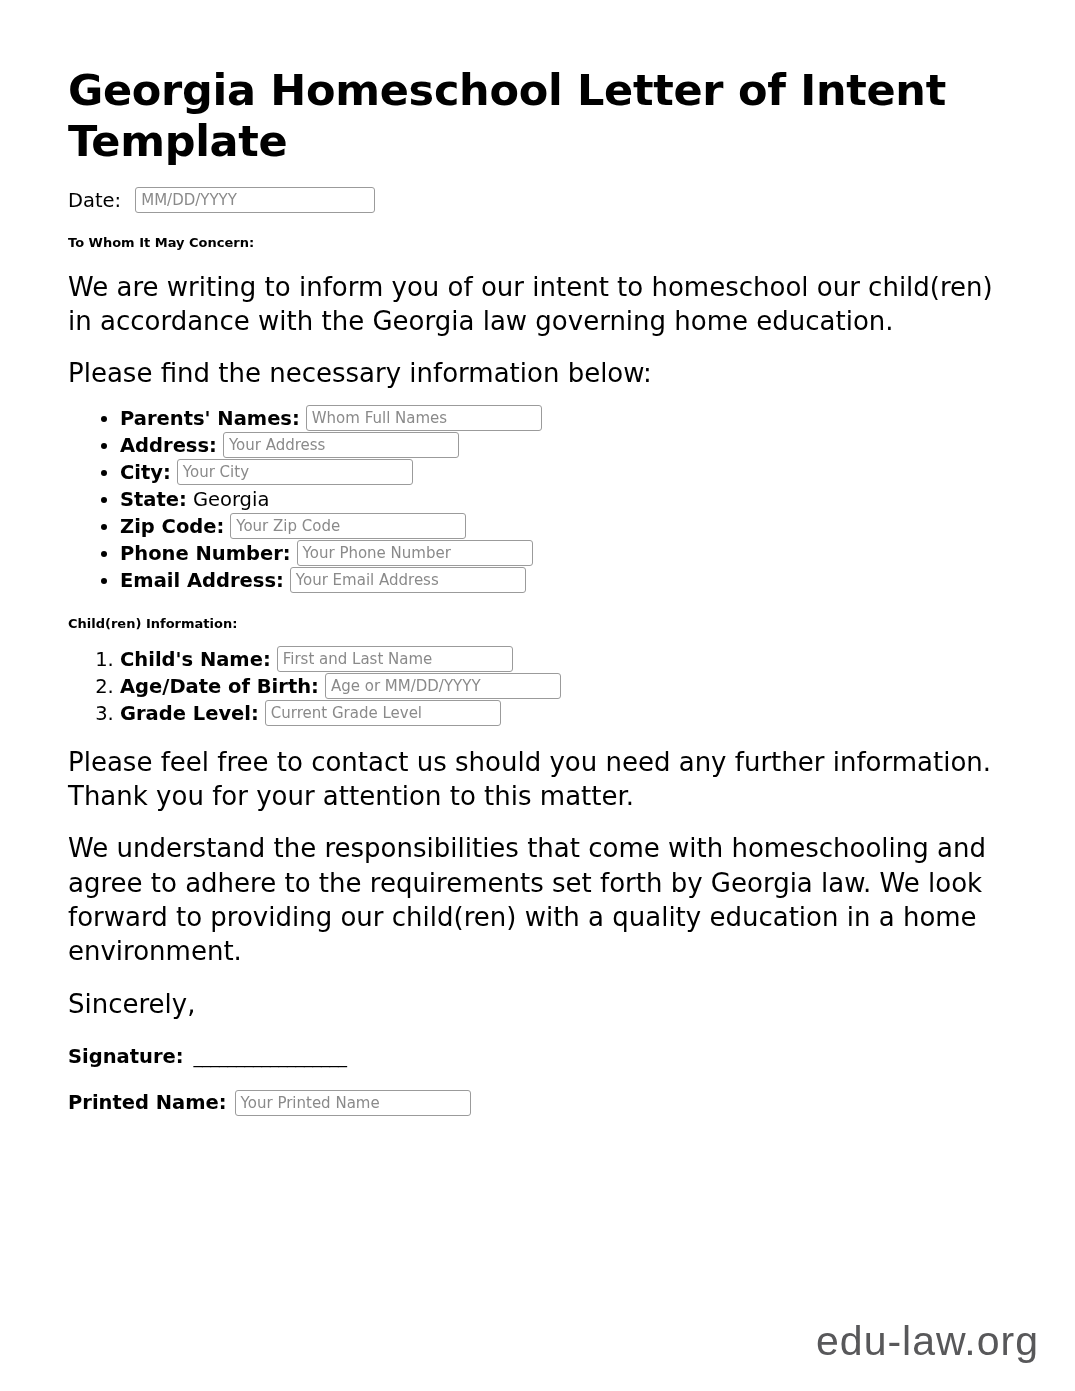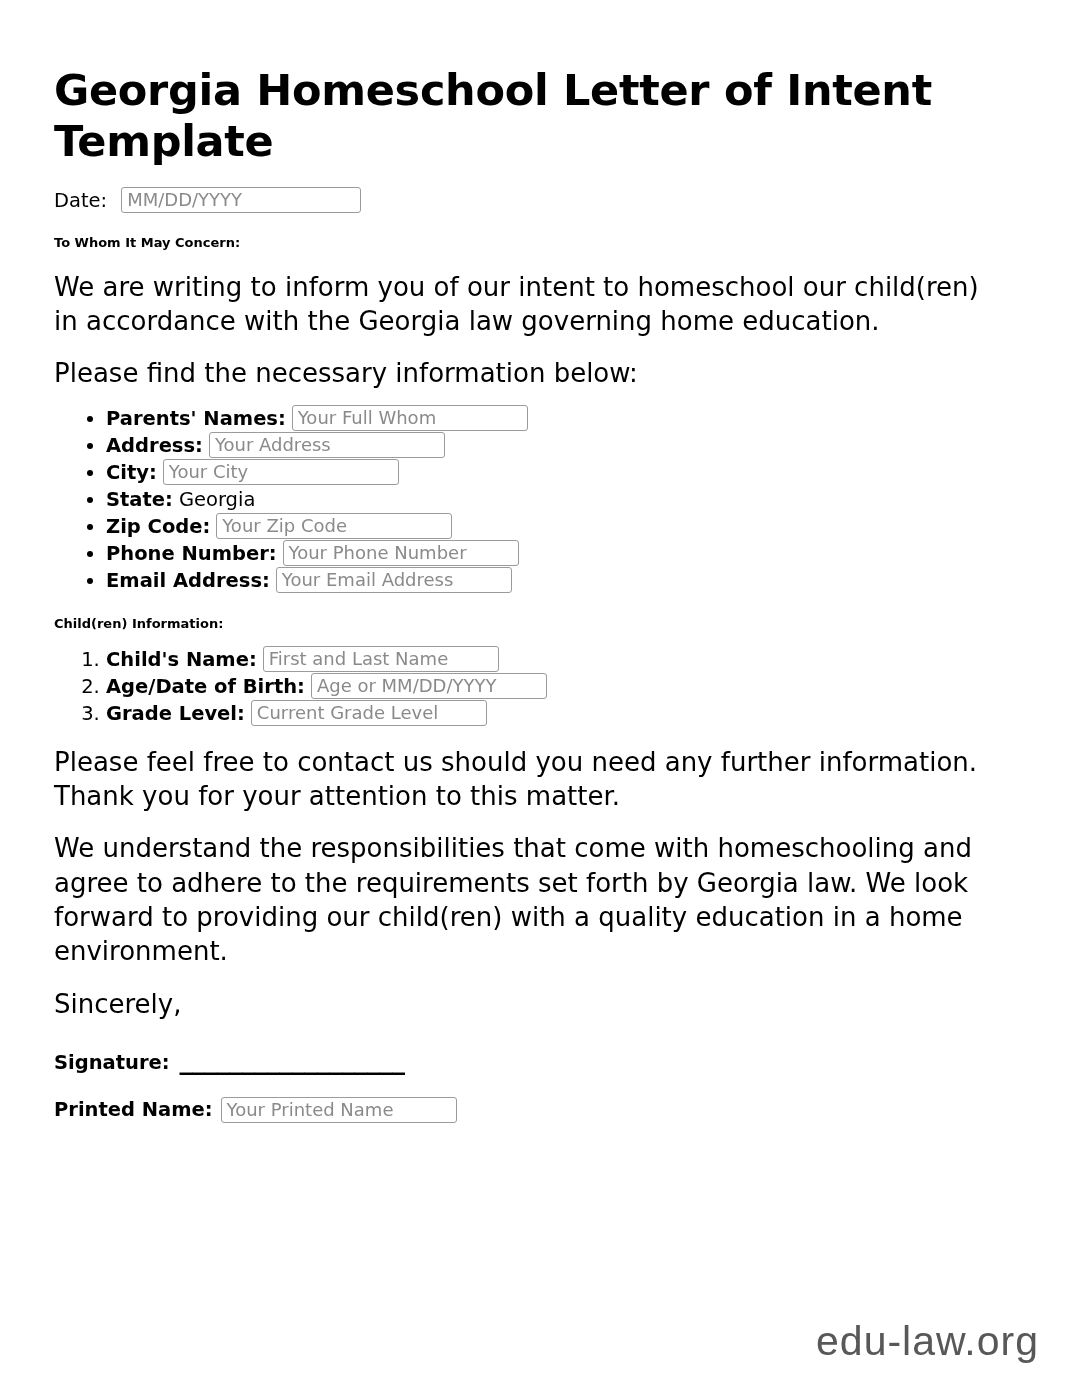--- a/index.html
+++ b/index.html
@@ -11,21 +11,21 @@
     width: 1075px;
     height: 1391px;
     position: relative;
     font-family: "DejaVu Sans", "Liberation Sans", sans-serif;
     color: #000000;
     overflow: hidden;
   }
 
   .page {
     position: absolute;
-    left: 54px;
+    left: 68px;
     top: 0;
     width: 956px;
   }
 
   
   .doc-title {
     font-size: 43px;
     font-weight: bold;
     line-height: 1.18;
     letter-spacing: -0.3px;
@@ -59,21 +59,21 @@
 
   
   .tinput {
     display: inline-block;
     box-sizing: border-box;
     height: 26px;
     border: 1px solid #9b9b9b;
     border-radius: 3px;
     background: #ffffff;
     font-family: "DejaVu Sans", "Liberation Sans", sans-serif;
-    font-size: 18px;
+    font-size: 15px;
     color: #8a8a8a;
     line-height: 24px;
     padding: 0 5px;
     white-space: nowrap;
     overflow: hidden;
     vertical-align: middle;
   }
   .tinput.w-date { width: 240px; }
   .tinput.w-std  { width: 236px; }
 
@@ -112,23 +112,23 @@
   .sig-row {
     display: flex;
     align-items: baseline;
     font-size: 19.5px;
     font-weight: bold;
     margin-top: 24px;
   }
   .sig-line {
     display: inline-block;
     margin-left: 10px;
-    font-weight: bold;
+    font-weight: normal;
     letter-spacing: -0.5px;
-    font-size: 26px;
+    font-size: 18px;
     white-space: nowrap;
   }
 
   .printed-row {
     display: flex;
     align-items: center;
     font-size: 19.5px;
     font-weight: bold;
     margin-top: 22px;
   }
@@ -161,21 +161,21 @@
   <div class="bold-head">To Whom It May Concern:</div>
 
   <div class="para">We are writing to inform you of our intent to homeschool our child(ren) in accordance with the Georgia law governing home education.</div>
 
   <div class="para">Please find the necessary information below:</div>
 
   <ul class="info-list">
     <li>
       <span class="li-row">
         <span class="li-label">Parents' Names:</span>
-        <span class="tinput w-std">Your Full Whom</span>
+        <span class="tinput w-std">Whom Full Names</span>
       </span>
     </li>
     <li>
       <span class="li-row">
         <span class="li-label">Address:</span>
         <span class="tinput w-std">Your Address</span>
       </span>
     </li>
     <li>
       <span class="li-row">

